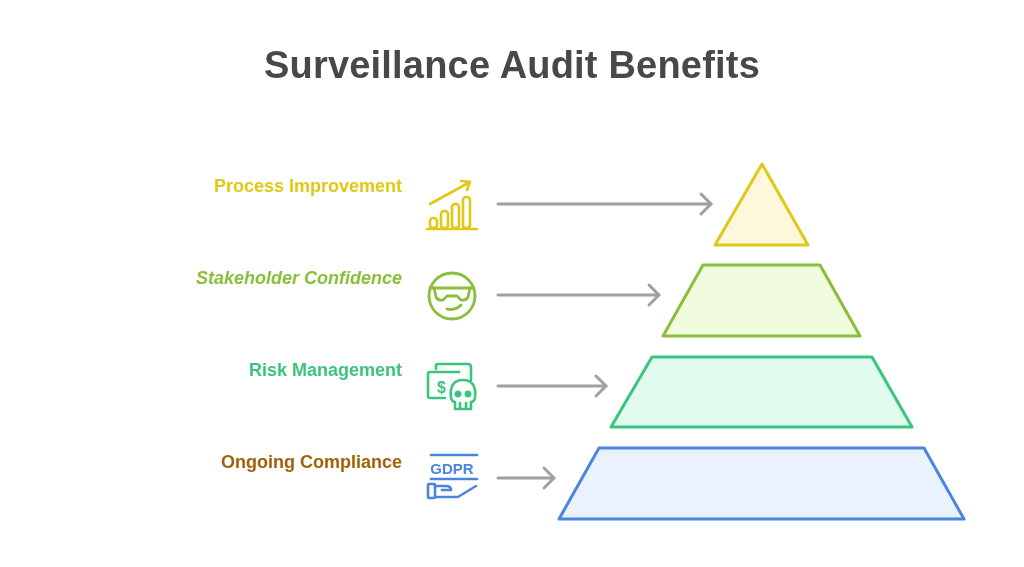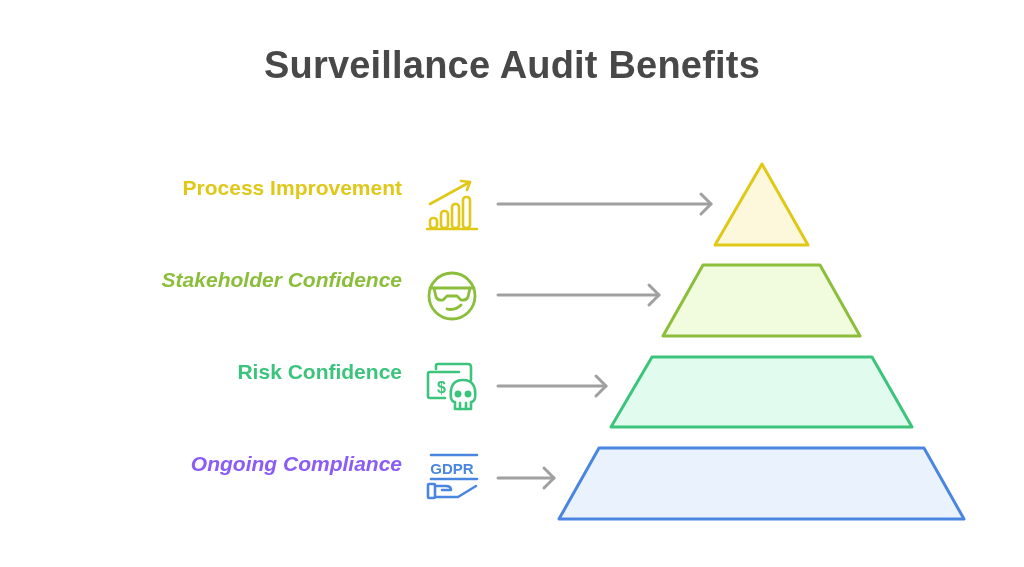--- a/index.html
+++ b/index.html
@@ -1,32 +1,32 @@
 <!DOCTYPE html>
 <html><head>
 <meta charset="utf-8">
 <style>
   html, body { margin: 0; padding: 0; background: #ffffff; }
   body { width: 1024px; height: 567px; position: relative; overflow: hidden;
          font-family: "Liberation Sans", "DejaVu Sans", sans-serif; }
   .title { position: absolute; left: 0; top: 44px; width: 1024px; text-align: center;
            font-size: 38px; font-weight: bold; color: #484848; letter-spacing: 0.2px; }
-  .label { position: absolute; right: 622px; font-size: 21px; font-weight: bold;
+  .label { position: absolute; right: 622px; font-size: 18px; font-weight: bold;
            white-space: nowrap; text-align: right; }
   svg.canvas { position: absolute; left: 0; top: 0; }
 </style>
 </head>
 <body>
 
 <div class="title">Surveillance Audit Benefits</div>
 
 <div class="label" style="top:176px;color:#E0C818;">Process Improvement</div>
 <div class="label" style="top:268px;color:#8BBE3A;font-style:italic;">Stakeholder Confidence</div>
-<div class="label" style="top:360px;color:#3CC47C;">Risk Confidence</div>
-<div class="label" style="top:452px;color:#8b5cf6;font-style:italic;">Ongoing Compliance</div>
+<div class="label" style="top:360px;color:#3CC47C;">Risk Management</div>
+<div class="label" style="top:452px;color:#a16207;">Ongoing Compliance</div>
 
 <svg class="canvas" width="1024" height="567" viewBox="0 0 1024 567">
 
   <g fill="none" stroke="#E0C818" stroke-width="2.6" stroke-linecap="round" stroke-linejoin="round">
     <line x1="430" y1="204" x2="470" y2="182"></line>
     <polyline points="461,181 470,182 467,190"></polyline>
     <rect x="430" y="218" width="7" height="10" rx="3"></rect>
     <rect x="441" y="211" width="7" height="17" rx="3"></rect>
     <rect x="452" y="204" width="7" height="24" rx="3"></rect>
     <rect x="463" y="197" width="7" height="31" rx="3"></rect>

